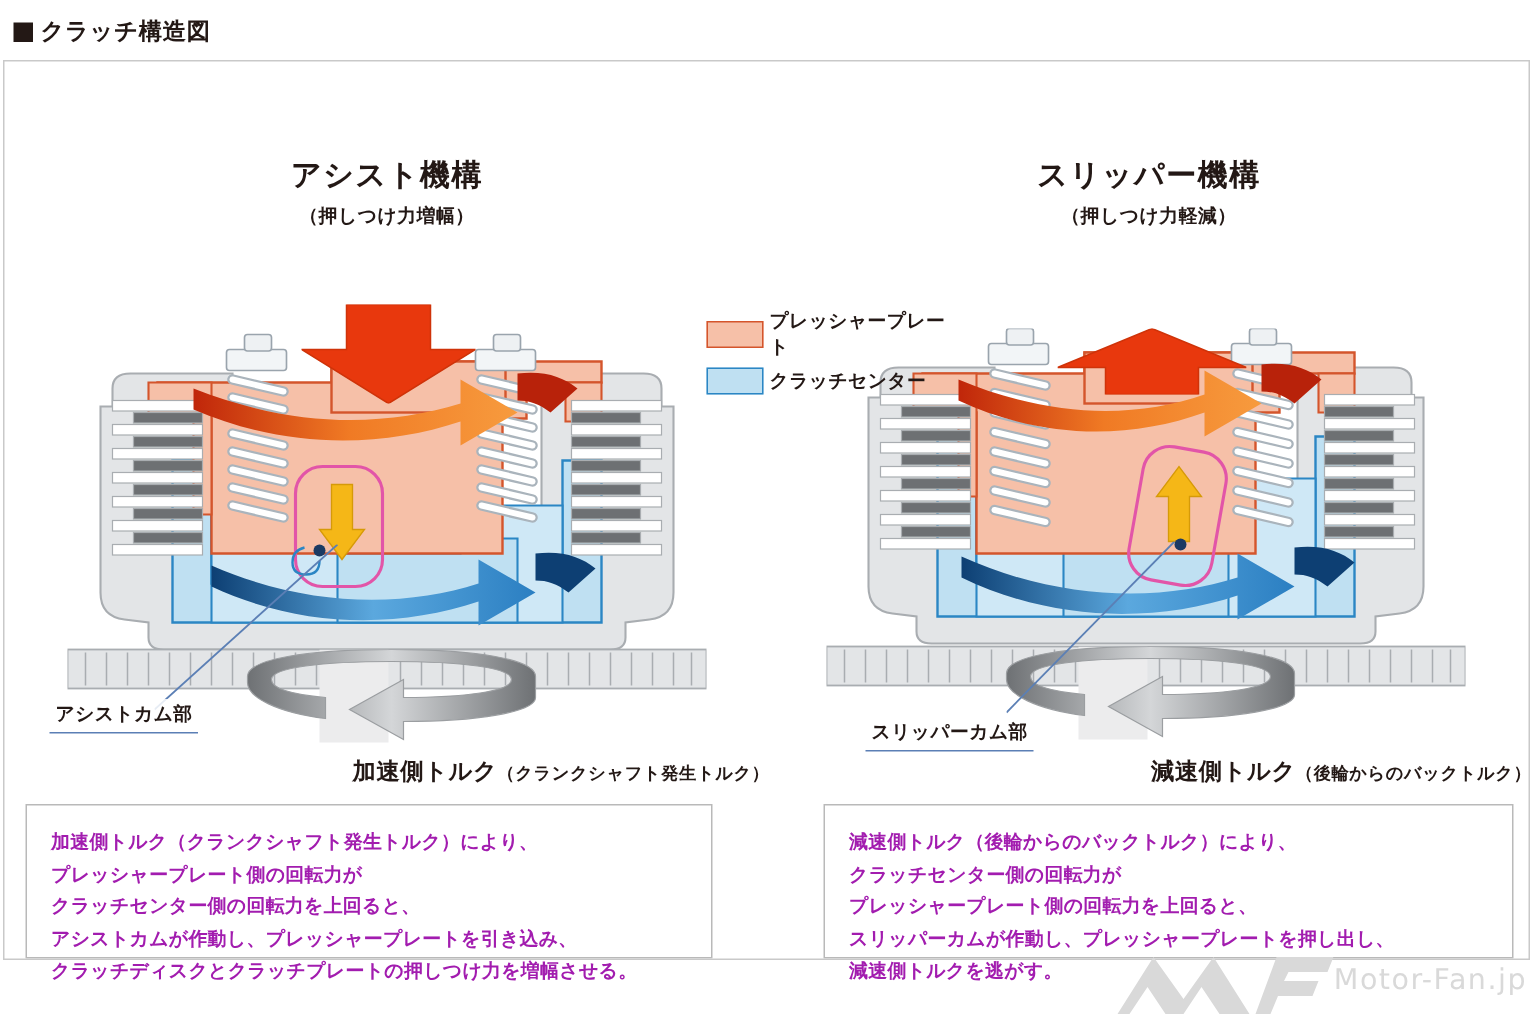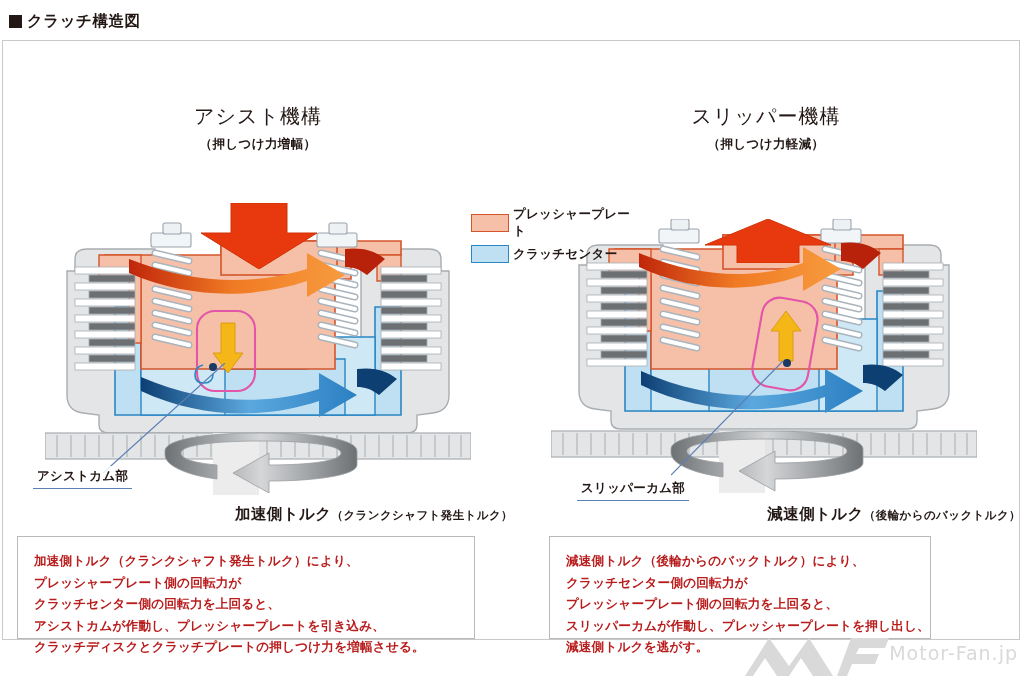--- a/index.html
+++ b/index.html
@@ -26,21 +26,21 @@
     border:1px solid #c9c9c9;background:#fff;box-sizing:border-box;
   }
 
   
   .panel{position:absolute;top:0;width:510px;height:600px;}
   .panel.left{left:0;}
   .panel.right{left:508px;}
 
   .panel-title{
     position:absolute;left:0;right:0;text-align:center;
-    font-size:20px;font-weight:400;letter-spacing:1px;
+    font-size:20px;font-weight:700;letter-spacing:1px;
   }
   .panel-sub{
     position:absolute;left:0;right:0;text-align:center;
     font-size:12.5px;font-weight:700;letter-spacing:.4px;
   }
   .left .panel-title{top:62px;}
   .left .panel-sub{top:95px;}
   .right .panel-title{top:62px;text-align:center;}
   .right .panel-sub{top:95px;}
 
@@ -81,21 +81,21 @@
   .torque .paren{font-size:11.5px;font-weight:700;}
 
   
   .descbox{
     position:absolute;box-sizing:border-box;
     border:1px solid #b9b9b9;background:#fff;
     padding:13px 16px 12px 16px;
   }
   .descbox .line{
     font-size:12.6px;font-weight:700;line-height:21.5px;
-    letter-spacing:.2px;color:#b91c1c;white-space:nowrap;
+    letter-spacing:.2px;color:#a21caf;white-space:nowrap;
   }
 
   
   .watermark{
     position:absolute;right:6px;bottom:4px;z-index:9;
     display:flex;flex-direction:row;align-items:center;
     pointer-events:none;
   }
   .wm-text{
     font-size:19px;color:#d9d9d9;letter-spacing:1px;
@@ -507,21 +507,21 @@
           <line x1="0" y1="114" x2="112" y2="0" stroke="#5b7fb5" stroke-width="1.2"></line>
         </svg>
       </div>
 
       <div class="callout" style="left:66px;top:425px;margin-top:12px;">スリッパーカム部</div>
 
       <div class="torque" style="top:463px;">
         <span>減速側トルク</span><span class="paren">（後輪からのバックトルク）</span>
       </div>
 
-      <div class="descbox" style="left:38px;top:495px;width:382px;height:103px;">
+      <div class="descbox" style="left:38px;top:495px;width:460px;height:103px;">
         <div class="line">減速側トルク（後輪からのバックトルク）により、</div>
         <div class="line">クラッチセンター側の回転力が</div>
         <div class="line">プレッシャープレート側の回転力を上回ると、</div>
         <div class="line">スリッパーカムが作動し、プレッシャープレートを押し出し、</div>
         <div class="line">減速側トルクを逃がす。</div>
       </div>
     </div>
   </div>
 
   <div class="watermark">

